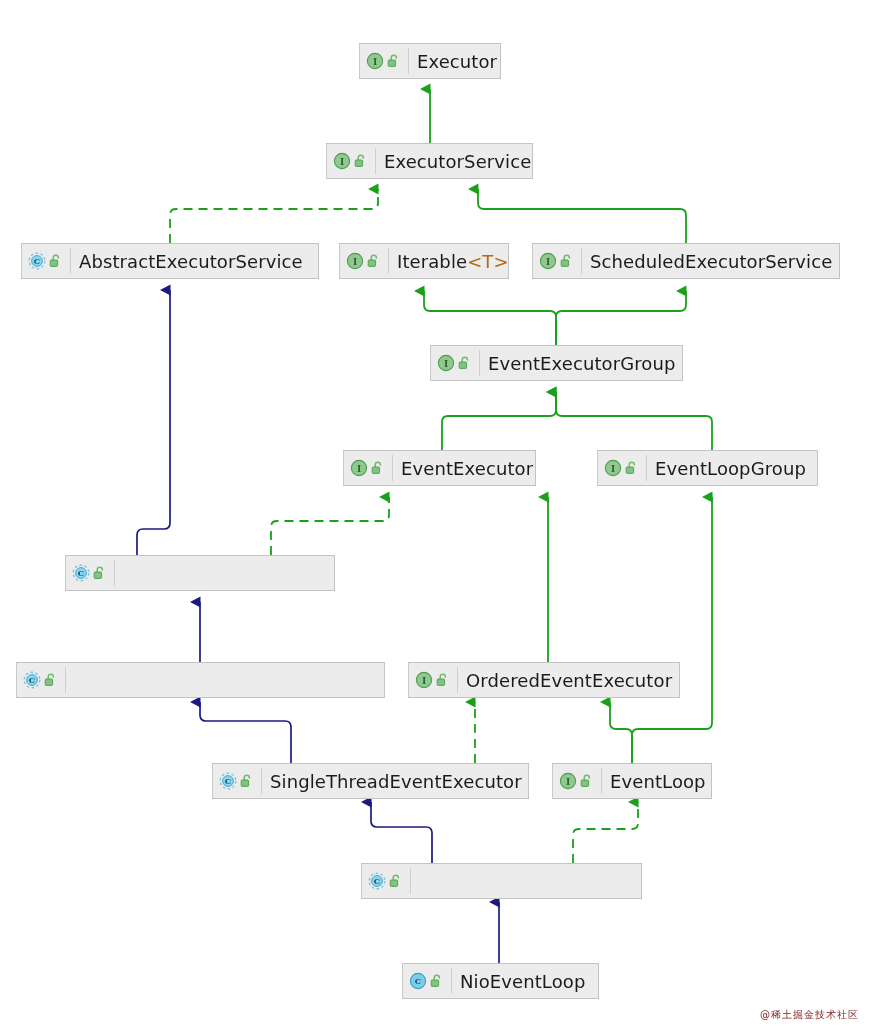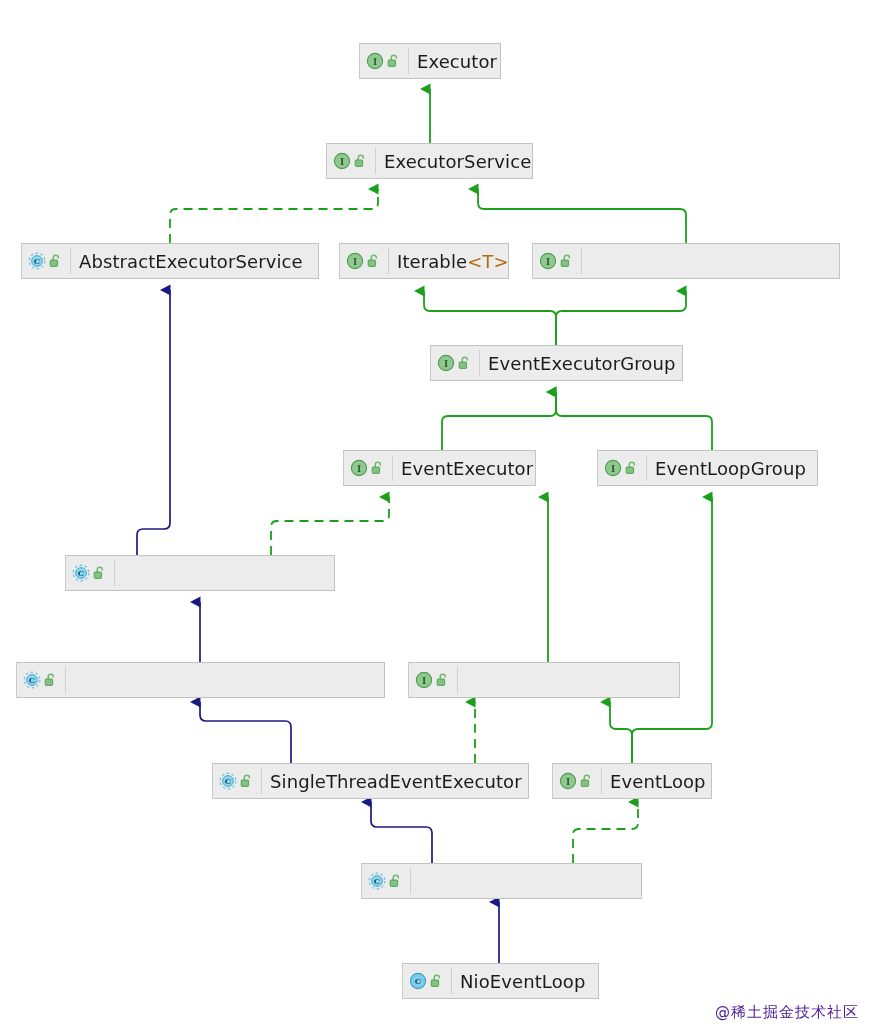--- a/index.html
+++ b/index.html
@@ -60,22 +60,22 @@
     letter-spacing: 0.1px;
     font-family: "DejaVu Sans", "Liberation Sans", sans-serif;
   }
   .node-label .generic {
     color: #b06c10;
   }
   .watermark {
     position: absolute;
     right: 12px;
     bottom: 6px;
-    font-size: 15px;
-    color: #4c1d95;
+    font-size: 10px;
+    color: #7f1d1d;
     font-family: "DejaVu Sans", "Liberation Sans", sans-serif;
     letter-spacing: 1px;
     user-select: none;
   }
 </style>
 </head>
 <body>
 
 <div id="diagram">
 
@@ -168,20 +168,21 @@
         <span class="node-icons">
           <svg class="ico" width="18" height="18" viewBox="0 0 18 18">
             <circle cx="9" cy="9" r="7.6" fill="#8fc98f" stroke="#4f9b4f" stroke-width="1.1"></circle>
             <text x="9" y="12.6" text-anchor="middle" font-family="DejaVu Serif, Liberation Serif, serif" font-size="9" font-weight="bold" fill="#2d5f2d">I</text>
           </svg>
           <svg class="ico" width="15" height="16" viewBox="0 0 15 16">
             <path d="M5.2 7.2 V4.9 a2.6 2.6 0 0 1 5.2 0" fill="none" stroke="#6fbb6f" stroke-width="1.5" stroke-linecap="round"></path>
             <rect x="2.2" y="7" width="7.4" height="6.4" rx="1" fill="#7fc47f" stroke="#4f9b4f" stroke-width="0.9"></rect>
           </svg>
         </span>
+        <span class="node-label">ScheduledExecutorService</span>
       </div>
       <div class="uml-node" style="left: 430px; top: 345px; width: 253px;">
         <span class="node-icons">
           <svg class="ico" width="18" height="18" viewBox="0 0 18 18">
             <circle cx="9" cy="9" r="7.6" fill="#8fc98f" stroke="#4f9b4f" stroke-width="1.1"></circle>
             <text x="9" y="12.6" text-anchor="middle" font-family="DejaVu Serif, Liberation Serif, serif" font-size="9" font-weight="bold" fill="#2d5f2d">I</text>
           </svg>
           <svg class="ico" width="15" height="16" viewBox="0 0 15 16">
             <path d="M5.2 7.2 V4.9 a2.6 2.6 0 0 1 5.2 0" fill="none" stroke="#6fbb6f" stroke-width="1.5" stroke-linecap="round"></path>
             <rect x="2.2" y="7" width="7.4" height="6.4" rx="1" fill="#7fc47f" stroke="#4f9b4f" stroke-width="0.9"></rect>
@@ -245,20 +246,21 @@
         <span class="node-icons">
           <svg class="ico" width="18" height="18" viewBox="0 0 18 18">
             <circle cx="9" cy="9" r="7.6" fill="#8fc98f" stroke="#4f9b4f" stroke-width="1.1"></circle>
             <text x="9" y="12.6" text-anchor="middle" font-family="DejaVu Serif, Liberation Serif, serif" font-size="9" font-weight="bold" fill="#2d5f2d">I</text>
           </svg>
           <svg class="ico" width="15" height="16" viewBox="0 0 15 16">
             <path d="M5.2 7.2 V4.9 a2.6 2.6 0 0 1 5.2 0" fill="none" stroke="#6fbb6f" stroke-width="1.5" stroke-linecap="round"></path>
             <rect x="2.2" y="7" width="7.4" height="6.4" rx="1" fill="#7fc47f" stroke="#4f9b4f" stroke-width="0.9"></rect>
           </svg>
         </span>
+        <span class="node-label">OrderedEventExecutor</span>
       </div>
       <div class="uml-node" style="left: 212px; top: 763px; width: 317px;">
         <span class="node-icons">
           <svg class="ico" width="18" height="18" viewBox="0 0 18 18">
             <circle cx="9" cy="9" r="7.8" fill="none" stroke="#79c6e3" stroke-width="1.4" stroke-dasharray="2.6 2.4"></circle>
             <circle cx="9" cy="9" r="5.4" fill="#8ad6ef" stroke="#4aa6c9" stroke-width="1"></circle>
             <text x="9" y="12.3" text-anchor="middle" font-family="DejaVu Serif, Liberation Serif, serif" font-size="8" font-weight="bold" fill="#14506b">C</text>
           </svg>
           <svg class="ico" width="15" height="16" viewBox="0 0 15 16">
             <path d="M5.2 7.2 V4.9 a2.6 2.6 0 0 1 5.2 0" fill="none" stroke="#6fbb6f" stroke-width="1.5" stroke-linecap="round"></path>

